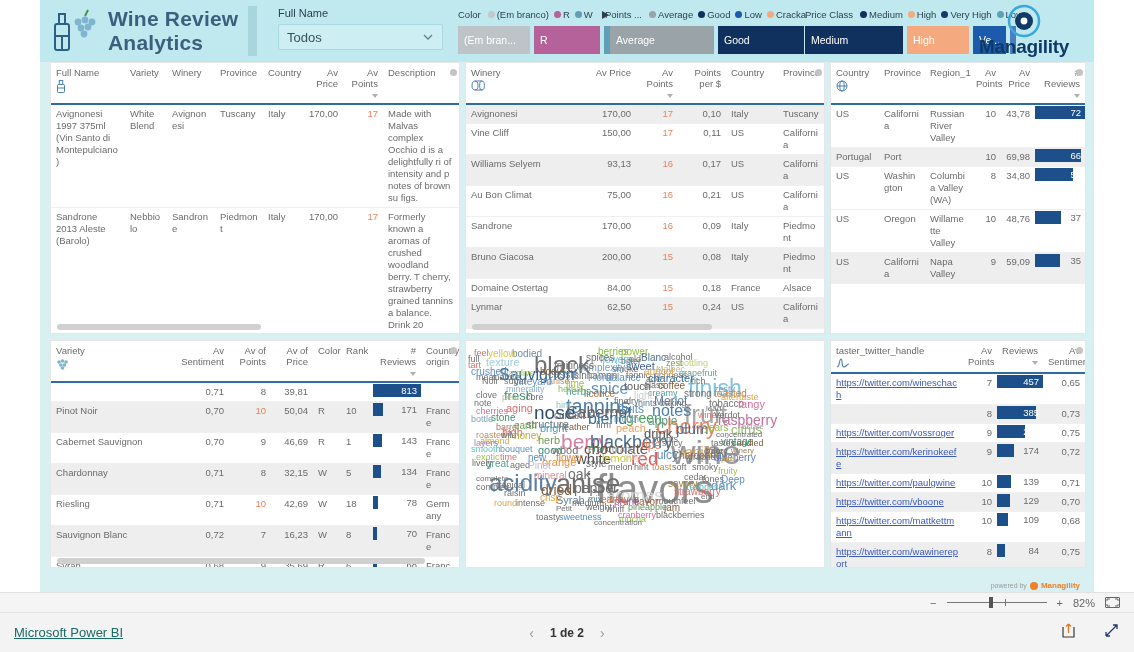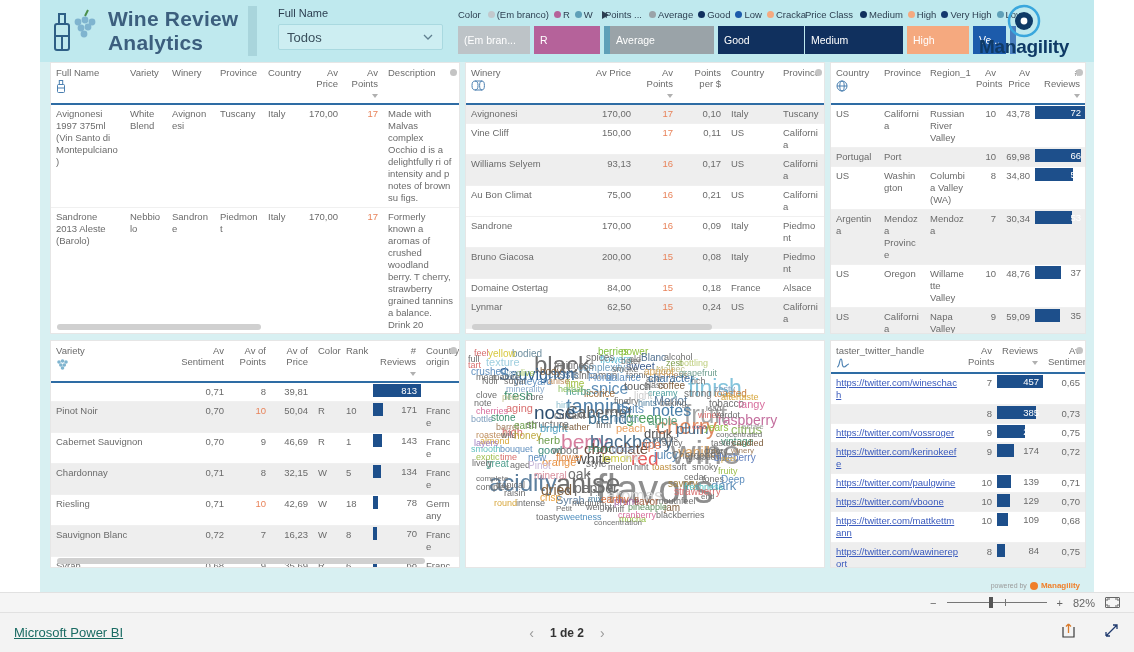--- a/index.html
+++ b/index.html
@@ -481,33 +481,20 @@
             <tr>
               <td>US</td>
               <td>Washington</td>
               <td>Columbia Valley (WA)</td>
               <td class="num">8</td>
               <td class="num">34,80</td>
               <td class="databar-cell">
                 <div class="databar-wrap">
                   <div class="databar" style="width: 75%;"></div>
                   <span class="databar-txt onbar">54</span>
-                </div>
-              </td>
-            </tr>
-            <tr class="alt">
-              <td>Argentina</td>
-              <td>Mendoza Province</td>
-              <td>Mendoza</td>
-              <td class="num">7</td>
-              <td class="num">30,34</td>
-              <td class="databar-cell">
-                <div class="databar-wrap">
-                  <div class="databar" style="width: 74%;"></div>
-                  <span class="databar-txt onbar">53</span>
                 </div>
               </td>
             </tr>
             <tr>
               <td>US</td>
               <td>Oregon</td>
               <td>Willamette Valley</td>
               <td class="num">10</td>
               <td class="num">48,76</td>
               <td class="databar-cell">

